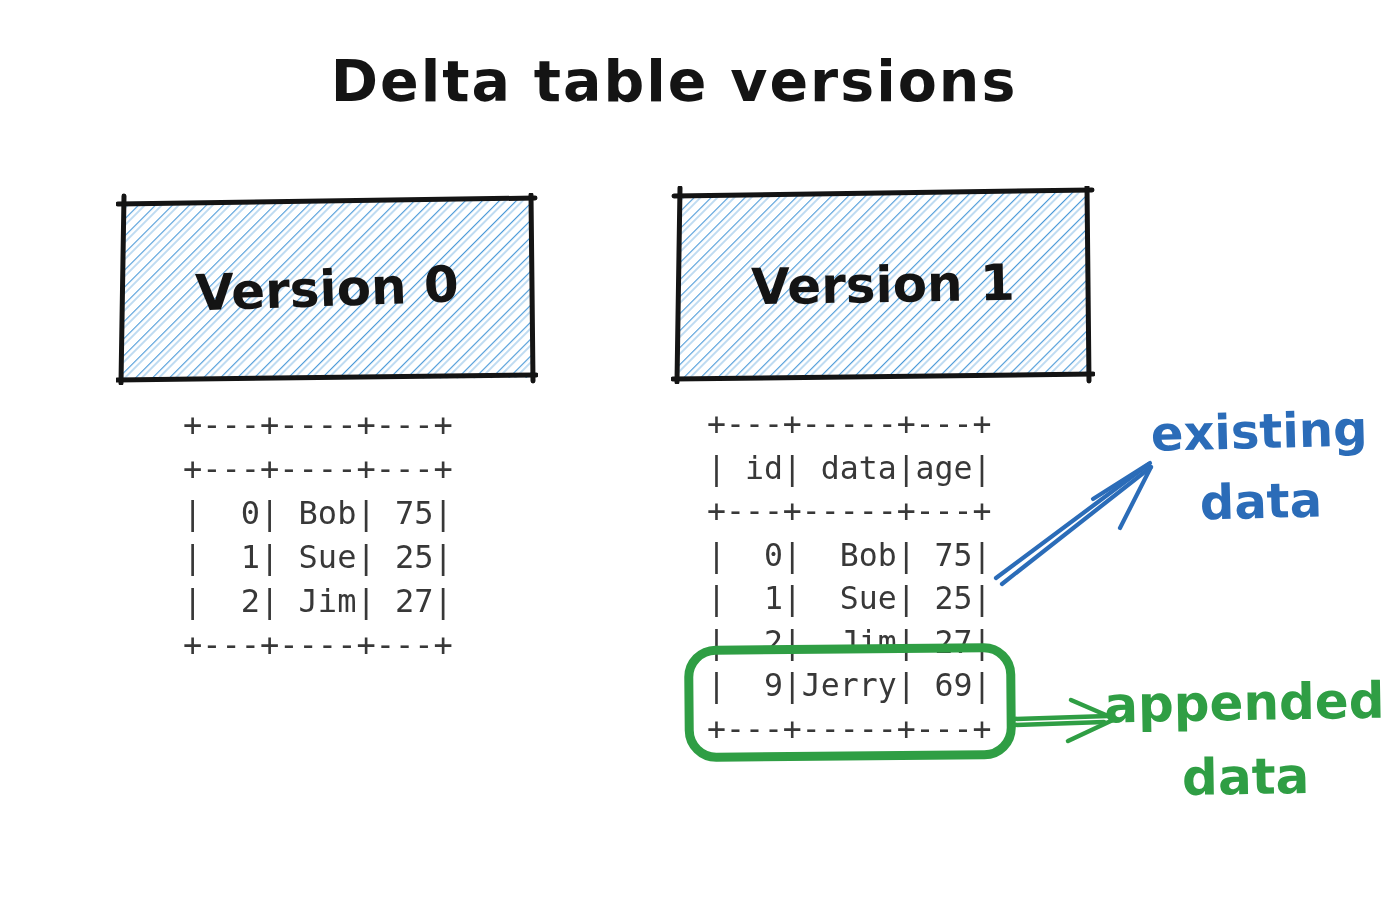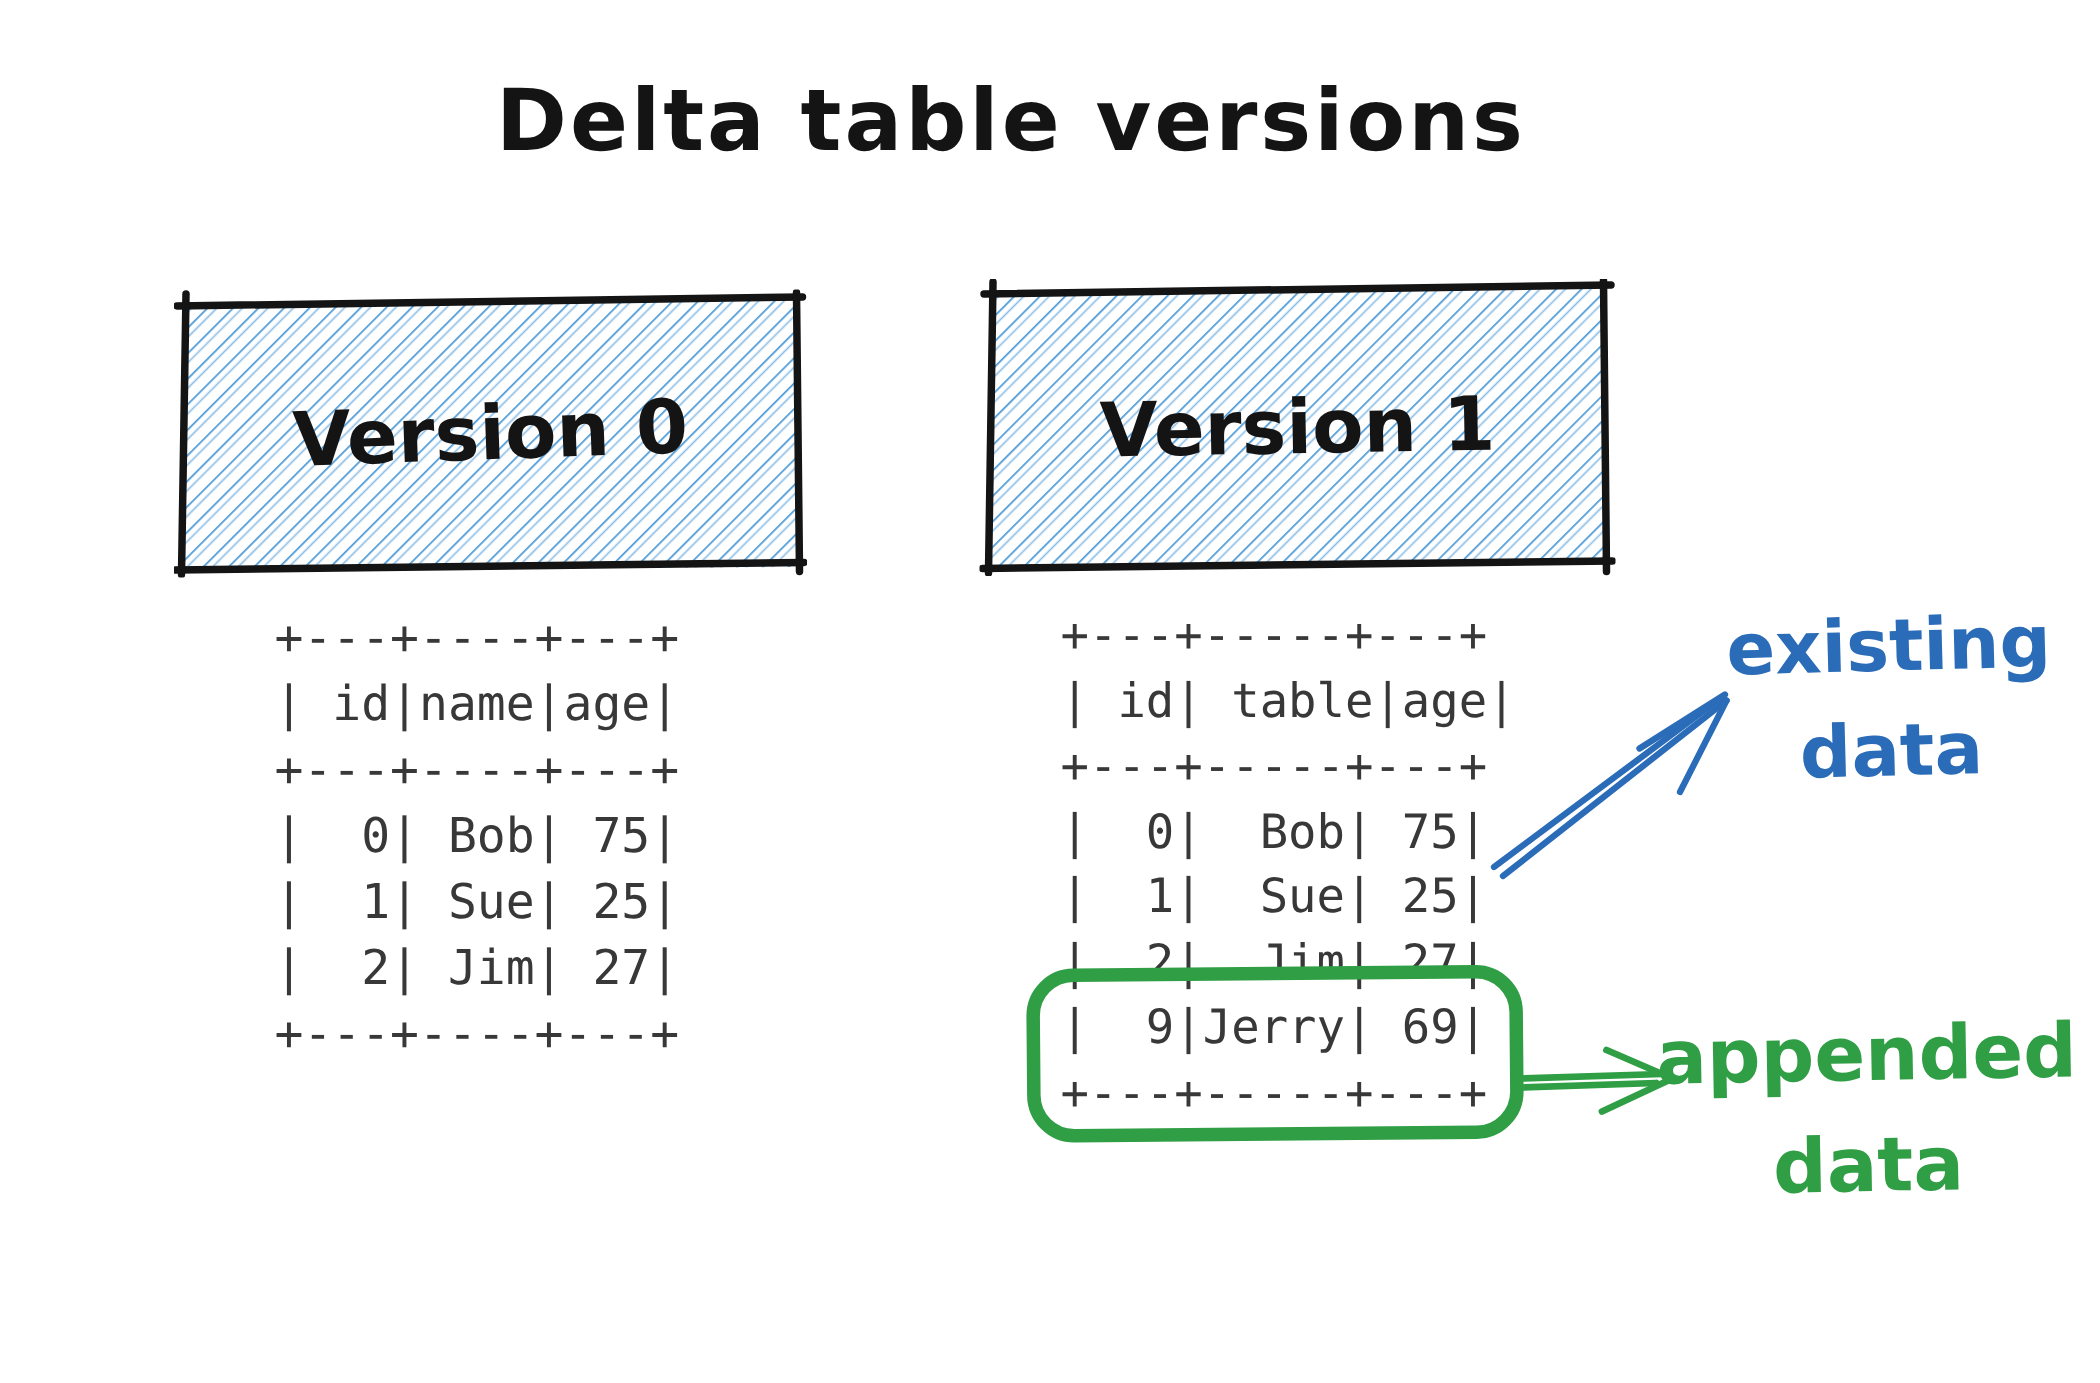--- a/index.html
+++ b/index.html
@@ -93,40 +93,40 @@
       </defs>
       <path d="M7 9 L416 5 L417 185 L6 187 Z" fill="url(#h0)" stroke="none"></path>
       <path class="sketch-line" d="M2 11 L419 5"></path>
       <path class="sketch-line" d="M415 2 L417 188"></path>
       <path class="sketch-line" d="M1 187 L420 182"></path>
       <path class="sketch-line" d="M8 3 L5 190"></path>
     </svg>
     <div class="vlabel">Version 0</div>
   </div>
 
-  <div class="vbox vbox1" style="left:653px; top:186px; width:424px; height:198px;">
+  <div class="vbox vbox1" style="left:671px; top:186px; width:424px; height:198px;">
     <svg width="424" height="198" viewBox="0 0 424 198">
       <defs>
         <pattern id="h1" width="12" height="12" patternUnits="userSpaceOnUse" patternTransform="rotate(45)">
           <line class="hatch-line" x1="0" y1="-2" x2="0" y2="14"></line>
           <line class="hatch-line2" x1="5" y1="-2" x2="5" y2="14"></line>
         </pattern>
       </defs>
       <path d="M8 10 L417 4 L418 190 L7 193 Z" fill="url(#h1)" stroke="none"></path>
       <path class="sketch-line" d="M3 10 L421 4"></path>
       <path class="sketch-line" d="M416 1 L418 195"></path>
       <path class="sketch-line" d="M2 193 L422 188"></path>
       <path class="sketch-line" d="M9 2 L6 196"></path>
     </svg>
     <div class="vlabel">Version 1</div>
   </div>
 
-  <pre class="ascii ascii-left"><div>+---+----+---+</div><div>| id|name|age|</div><div>+---+----+---+</div><div>|  0| Bob| 75|</div><div>|  1| Sue| 25|</div><div>|  2| Jim| 27|</div><div>+---+----+---+</div></pre>
+  <pre class="ascii ascii-left"><div>+---+----+---+</div><div>+---+----+---+</div><div>|  0| Bob| 75|</div><div>|  1| Sue| 25|</div><div>|  2| Jim| 27|</div><div>+---+----+---+</div></pre>
 
-  <pre class="ascii ascii-right"><div>+---+-----+---+</div><div>| id| table|age|</div><div>+---+-----+---+</div><div>|  0|  Bob| 75|</div><div>|  1|  Sue| 25|</div><div>|  2|  Jim| 27|</div><div>|  9|Jerry| 69|</div><div>+---+-----+---+</div></pre>
+  <pre class="ascii ascii-right"><div>+---+-----+---+</div><div>| id| data|age|</div><div>+---+-----+---+</div><div>|  0|  Bob| 75|</div><div>|  1|  Sue| 25|</div><div>|  2|  Jim| 27|</div><div>|  9|Jerry| 69|</div><div>+---+-----+---+</div></pre>
 
   <svg class="overlay" width="1400" height="922" viewBox="0 0 1400 922">
 
     <g>
       <path class="blue-stroke" d="M996 578 L1149 464"></path>
       <path class="blue-stroke" d="M1002 584 L1151 467"></path>
       <path class="blue-stroke" d="M1150 463 L1093 499"></path>
       <path class="blue-stroke" d="M1151 467 L1120 528"></path>
     </g>
 

